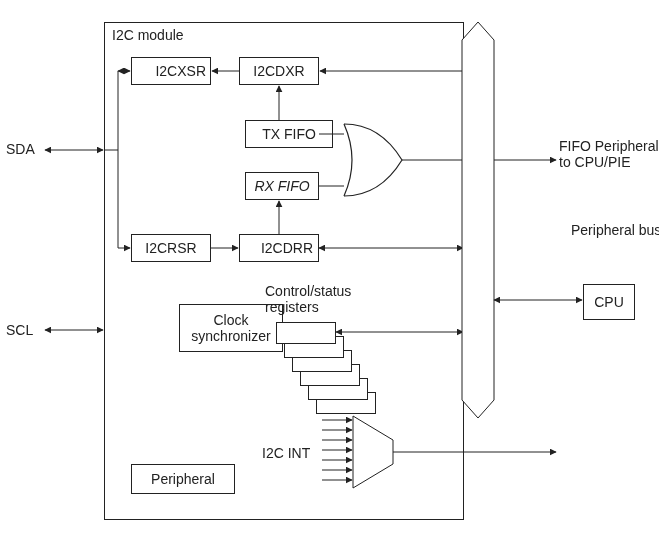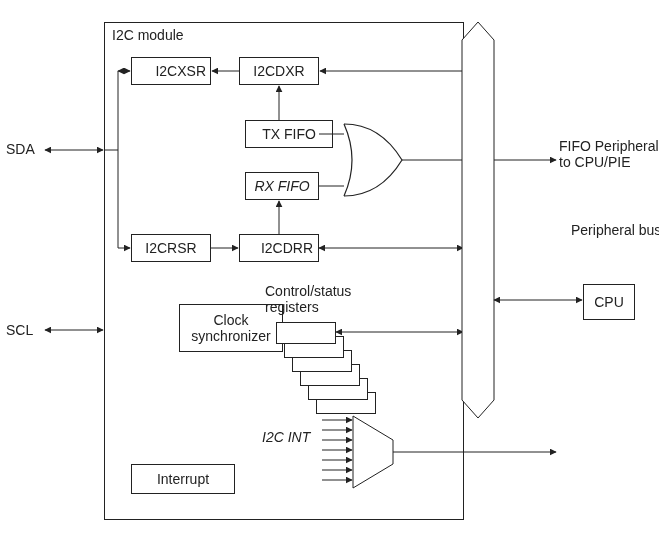--- a/index.html
+++ b/index.html
@@ -85,34 +85,34 @@
   </div>
   <div class="box" style="left:239px; top:234px; width:80px; height:28px;padding-left:20px;">
     <span>I2CDRR</span>
   </div>
 
   <div class="box" style="left:131px; top:304px; width:104px; height:48px; white-space:pre-line;margin-left:48px;">
     <span>Clock
 synchronizer</span>
   </div>
   <div class="box" style="left:131px; top:464px; width:104px; height:30px;">
-    <span>Interrupt</span>
+    <span>Peripheral</span>
   </div>
 
   <span class="label" style="left:265px; top:283px; white-space:pre-line; text-align:left;">Control/status
 registers</span>
 
   <div class="stack-card" style="left:316px; top:392px;"></div>
   <div class="stack-card" style="left:308px; top:378px;"></div>
   <div class="stack-card" style="left:300px; top:364px;"></div>
   <div class="stack-card" style="left:292px; top:350px;"></div>
   <div class="stack-card" style="left:284px; top:336px;"></div>
   <div class="stack-card" style="left:276px; top:322px;"></div>
 
-  <span class="label" style="left:262px; top:429px;font-style:italic;">I2C INT</span>
+  <span class="label" style="left:262px; top:445px;">I2C INT</span>
 
   <div class="box" style="left:583px; top:284px; width:52px; height:36px;">
     <span>CPU</span>
   </div>
 
   <svg width="659" height="542">
     <defs>
       <marker id="arr" viewBox="0 0 10 10" refX="9" refY="5" markerWidth="7" markerHeight="7" orient="auto-start-reverse">
         <path d="M 0 0 L 10 5 L 0 10 z" fill="#222"></path>
       </marker>

